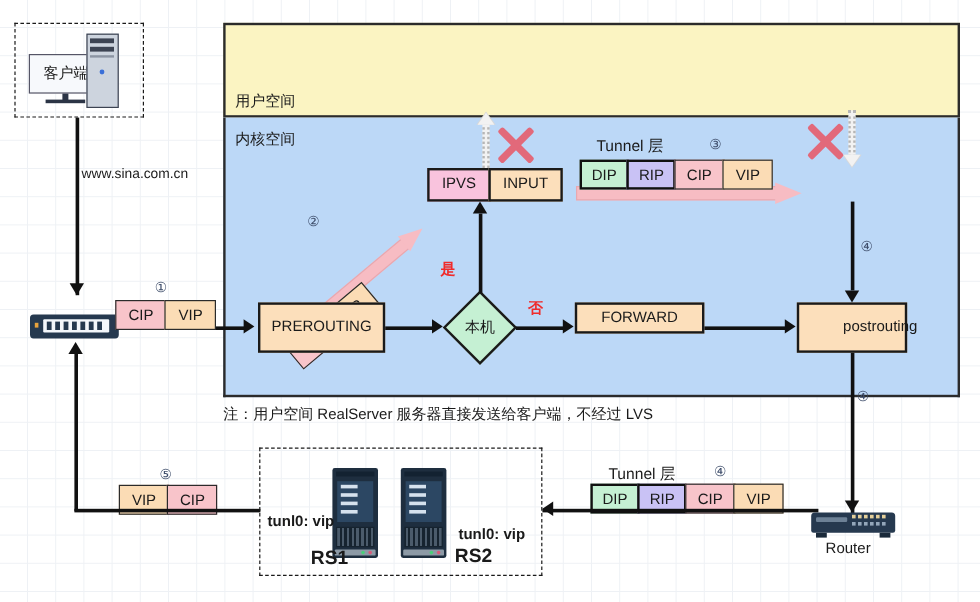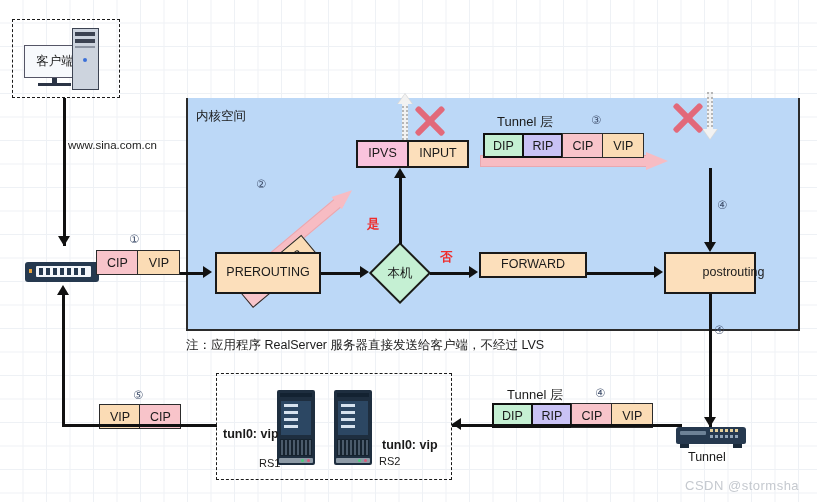--- a/index.html
+++ b/index.html
@@ -92,29 +92,32 @@
 
   
   #watermark{
     font-size:13px;color:#c5c9cf;letter-spacing:.5px;
   }
 
   .mono-text{font-size:12.5px;color:#1a1a1a;}
 
   #note{font-size:12.5px;color:#1a1a1a;white-space:nowrap;}
   .rslbl{font-size:12.5px;color:#1a1a1a;font-weight:bold;}
-  .rsname{font-size:11px;color:#1a1a1a;}
+  .rsname{font-size:16px;color:#1a1a1a;font-weight:bold;}
   .devlbl{font-size:12.5px;color:#1a1a1a;}
   .urltext{font-size:11.5px;color:#1a1a1a;}
 </style>
 </head>
 <body>
 
 <div id="root">
 
+  <div class="abs" id="user-space" style="left:186px;top:19px;width:614px;height:79px;">
+    <div class="abs zone-label" style="left:8px;top:55px;">用户空间</div>
+  </div>
 
 
   <div class="abs" id="kernel-space" style="left:186px;top:98px;width:614px;height:233px;">
     <div class="abs zone-label" style="left:8px;top:10px;">内核空间</div>
   </div>
 
   <div class="abs dotarrow" style="left:397px;top:93px;width:16px;height:47px;">
     <div class="abs" style="left:5px;top:8px;width:6px;height:39px;border-left:2px dotted #b6b6b6;border-right:2px dotted #b6b6b6;background:#f2f2f2;"></div>
     <div class="abs" style="left:0;top:0;width:0;height:0;border-bottom:11px solid #d8d8d8;border-left:8px solid transparent;border-right:8px solid transparent;"></div>
     <div class="abs" style="left:1px;top:1px;width:0;height:0;border-bottom:10px solid #f2f2f2;border-left:7px solid transparent;border-right:7px solid transparent;"></div>
@@ -253,21 +256,21 @@
   <div class="abs pkt" style="left:99px;top:404px;">
     <div class="lightorange" style="width:42px;">VIP</div>
     <div class="lightpink" style="width:42px;">CIP</div>
   </div>
 
   <div class="abs ln hln" style="left:62px;top:424px;width:155px;"></div>
 
   <div class="abs ln vln" style="left:62px;top:294px;height:132px;"></div>
   <div class="abs arrowhead ah-up" style="left:57px;top:285px;"></div>
 
-  <div class="abs" id="note" style="left:186px;top:337px;">注：应用程序 RealServer 服务器直接发送给客户端，不经过 LVS</div>
+  <div class="abs" id="note" style="left:186px;top:337px;">注：用户空间 RealServer 服务器直接发送给客户端，不经过 LVS</div>
 
   <div class="abs dashbox" style="left:216px;top:373px;width:236px;height:107px;"></div>
 
   <div class="abs" style="left:277px;top:390px;width:38px;height:75px;">
     <div class="abs" style="left:0;top:0;width:38px;height:75px;background:#1e2e3f;border-radius:2px;"></div>
     <div class="abs" style="left:3px;top:3px;width:32px;height:4px;background:#132231;"></div>
     <div class="abs" style="left:4px;top:11px;width:30px;height:34px;background:#2c4763;"></div>
     <div class="abs" style="left:7px;top:14px;width:14px;height:3px;background:#d6e2ee;"></div>
     <div class="abs" style="left:7px;top:21px;width:14px;height:3px;background:#d6e2ee;"></div>
     <div class="abs" style="left:7px;top:28px;width:14px;height:3px;background:#d6e2ee;"></div>
@@ -322,17 +325,16 @@
     <div class="abs" style="left:59px;top:4px;width:3px;height:3px;background:#e4cf9a;"></div>
     <div class="abs" style="left:34px;top:10px;width:3px;height:3px;background:#93a6b9;"></div>
     <div class="abs" style="left:39px;top:10px;width:3px;height:3px;background:#93a6b9;"></div>
     <div class="abs" style="left:44px;top:10px;width:3px;height:3px;background:#93a6b9;"></div>
     <div class="abs" style="left:49px;top:10px;width:3px;height:3px;background:#93a6b9;"></div>
     <div class="abs" style="left:54px;top:10px;width:3px;height:3px;background:#93a6b9;"></div>
     <div class="abs" style="left:59px;top:10px;width:3px;height:3px;background:#93a6b9;"></div>
     <div class="abs" style="left:4px;top:19px;width:9px;height:4px;background:#1a2a3a;"></div>
     <div class="abs" style="left:57px;top:19px;width:9px;height:4px;background:#1a2a3a;"></div>
   </div>
-  <div class="abs devlbl" style="left:688px;top:450px;">Tunnel</div>
-
-  <div class="abs" id="watermark" style="left:685px;top:478px;">CSDN @stormsha</div>
+  <div class="abs devlbl" style="left:688px;top:450px;">Router</div>
+
 
 </div>
 
 </body></html>

